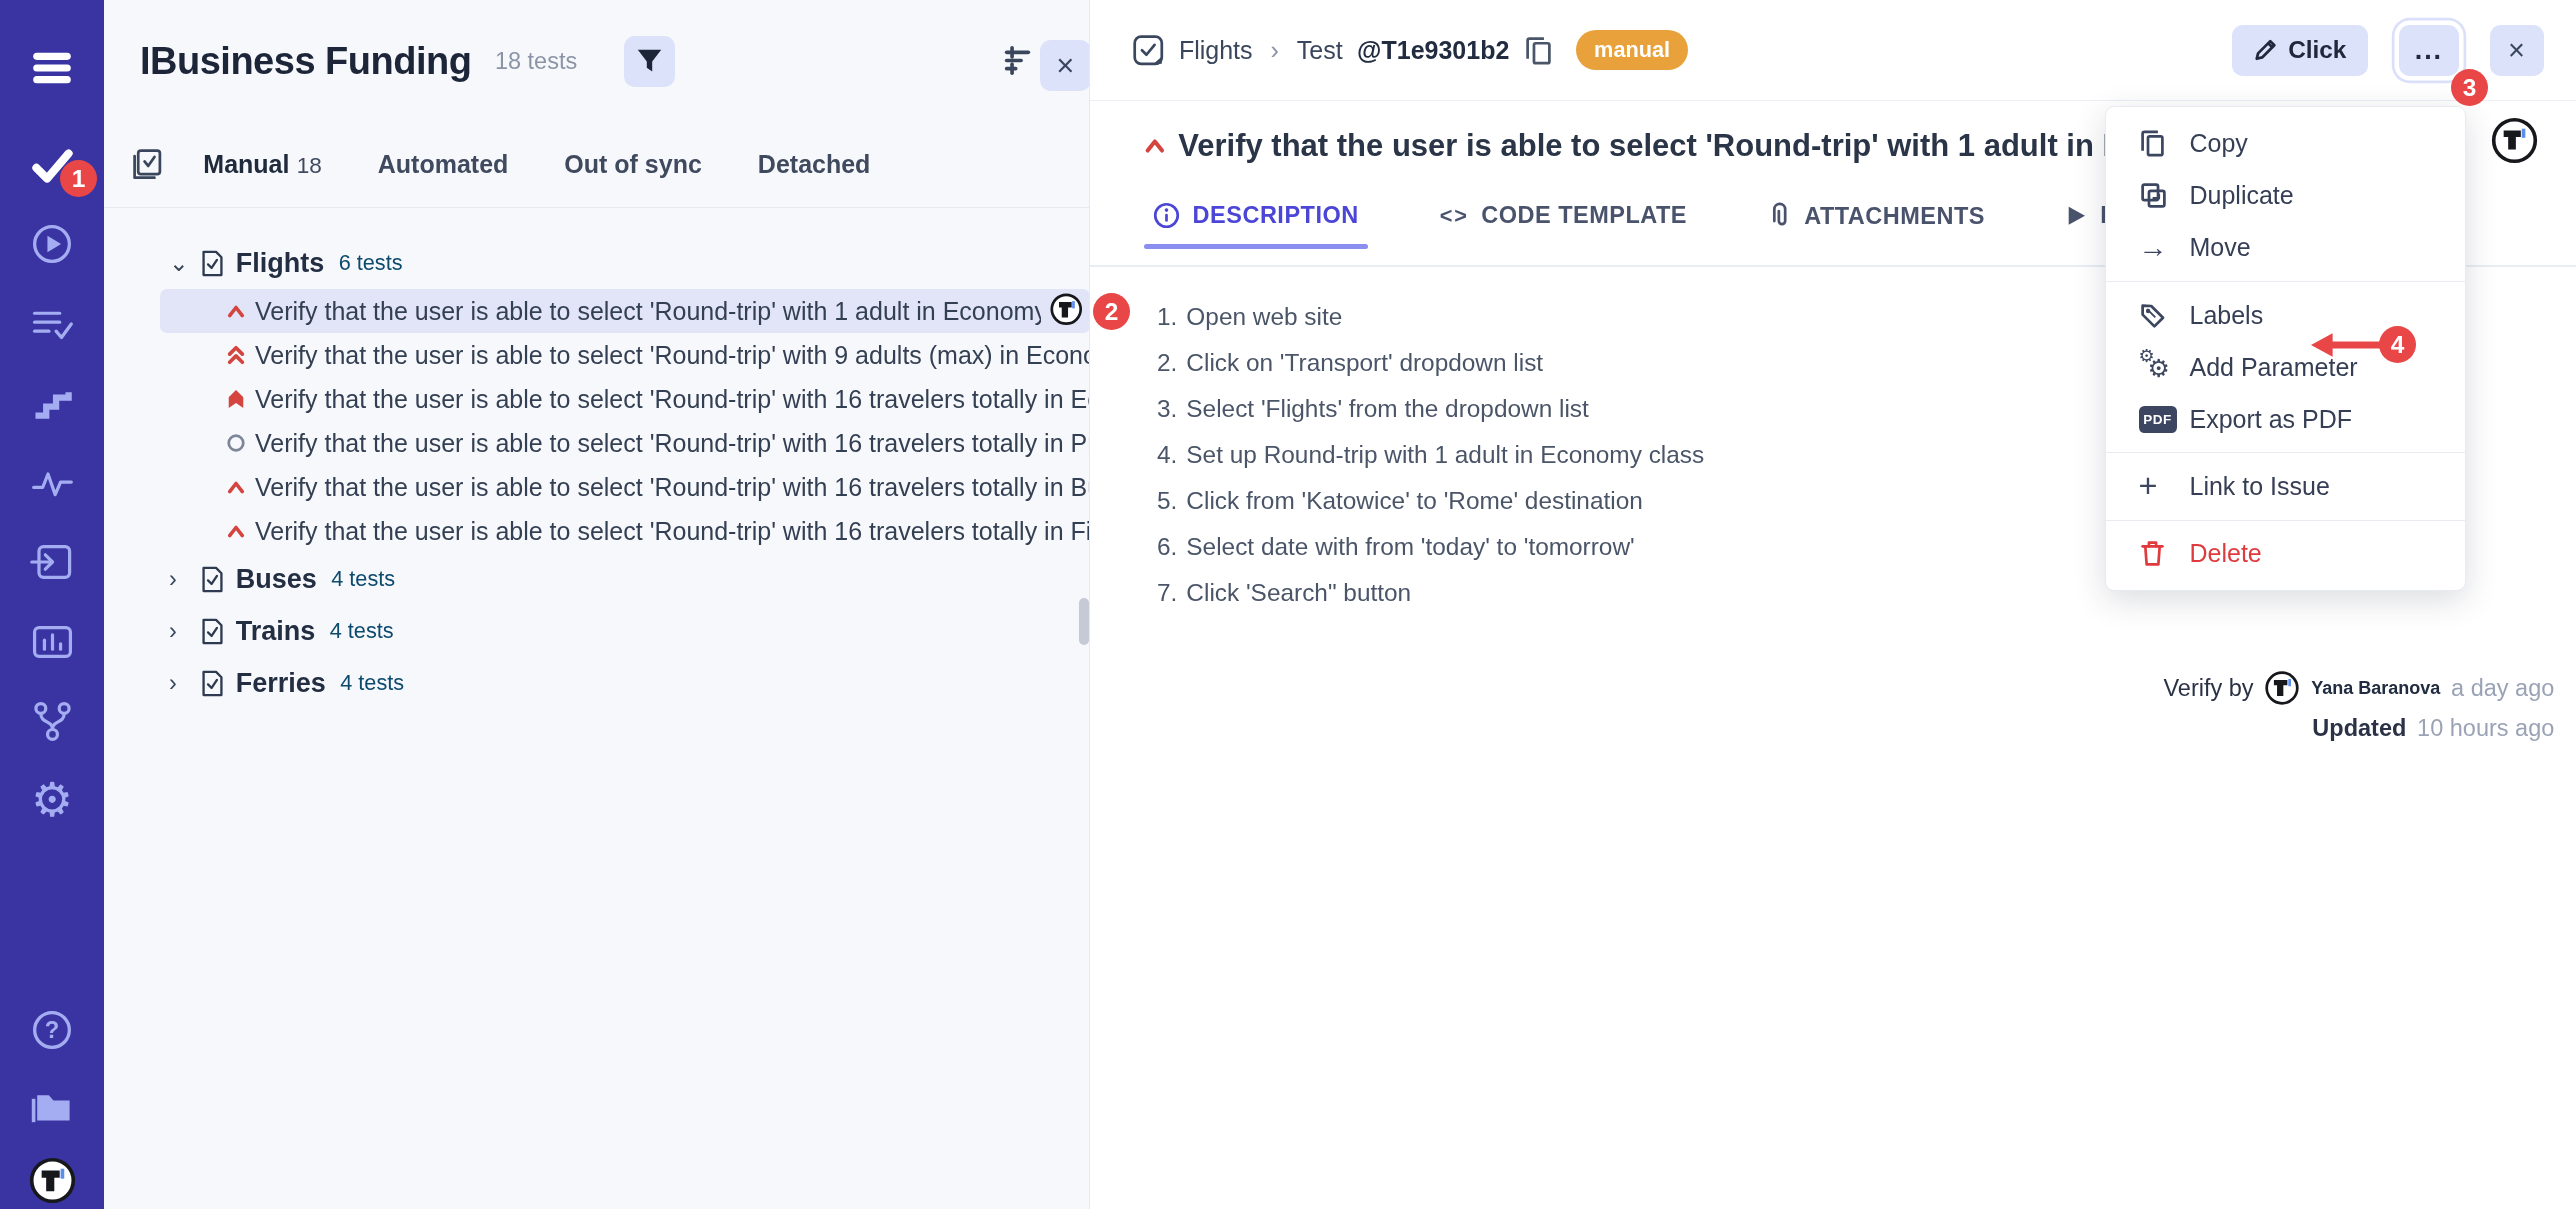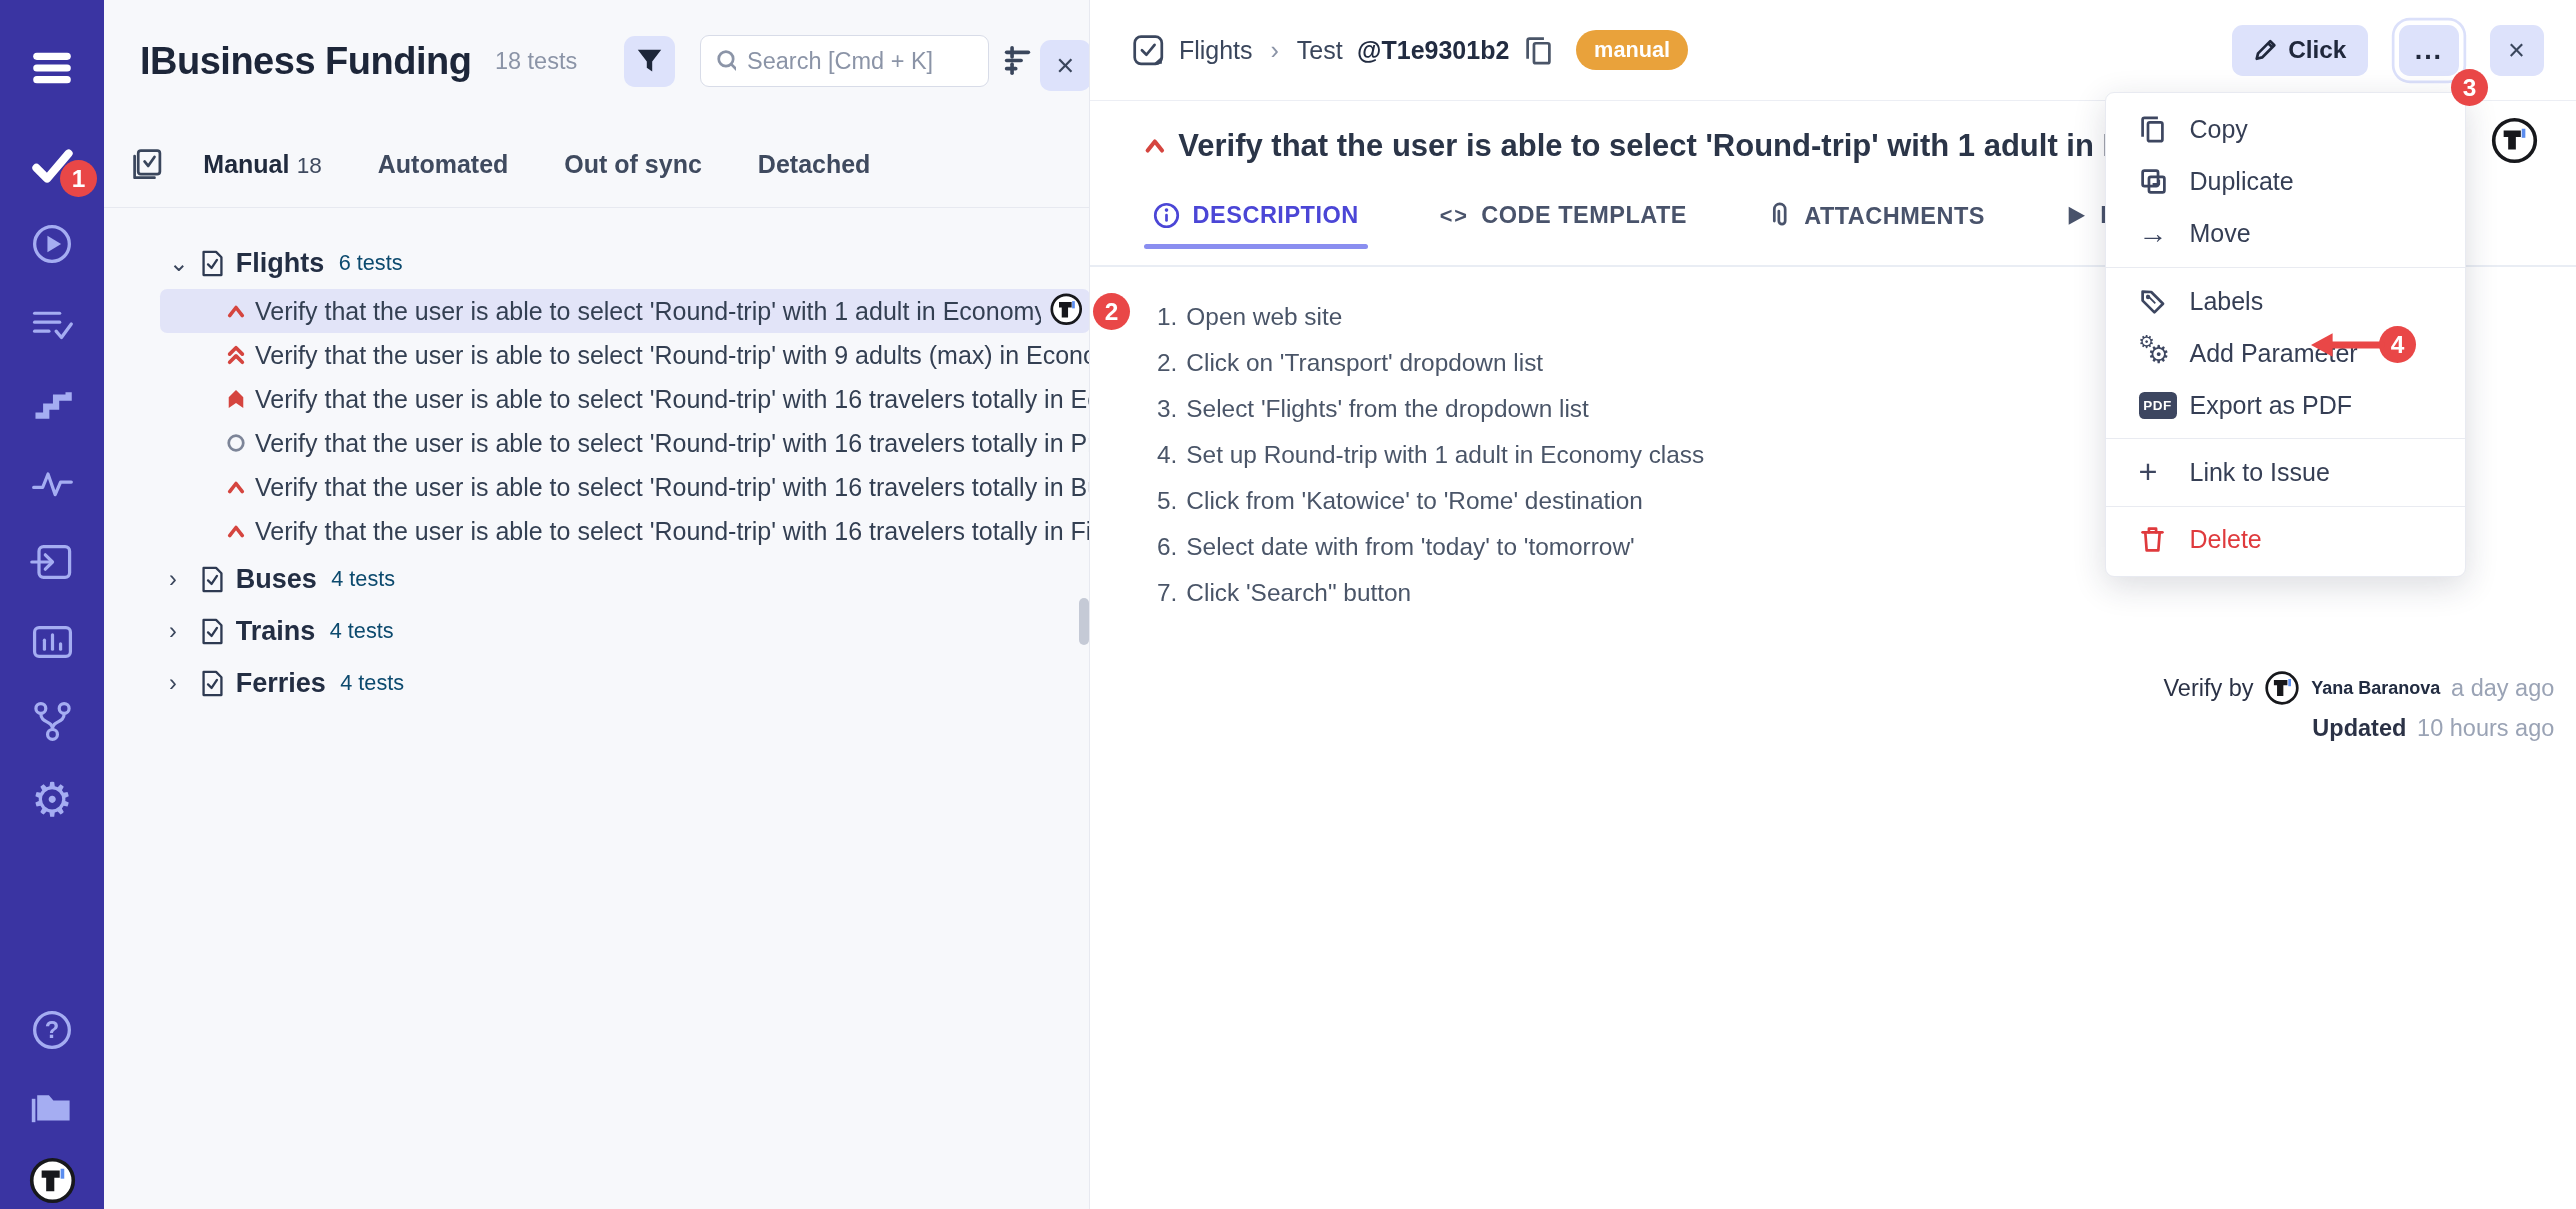--- a/index.html
+++ b/index.html
@@ -76,21 +76,21 @@
 
   .rp-footer { position:absolute; right:21.7px; top:668px; text-align:right; }
   .foot-line { display:flex; align-items:center; justify-content:flex-end; gap:10.8px; height:40px; }
   .foot-label { font-size:23.5px; color:#2b3246; }
   .foot-author { font-size:18px; font-weight:bold; color:#222c41; }
   .foot-ago { font-size:23.5px; color:#9aa3b5; }
 
   .rp-avatar { position:absolute; left:1401px; top:117px; }
 
   
-  .ctx-menu { position:absolute; left:2105px; top:92px; width:361px; background:#fff; border:0.9px solid #e8eaf1; border-radius:9px; box-shadow:0 9px 32.5px rgba(30,35,60,.16); padding:10.8px 0; z-index:50; }
+  .ctx-menu { position:absolute; left:2105px; top:106px; width:361px; background:#fff; border:0.9px solid #e8eaf1; border-radius:9px; box-shadow:0 9px 32.5px rgba(30,35,60,.16); padding:10.8px 0; z-index:50; }
   .ctx-item { display:flex; align-items:center; height:52px; padding-left:32.5px; cursor:pointer; }
   .ctx-icon { width:51px; display:flex; align-items:center; color:#3d4660; }
   .ctx-label { font-size:25px; color:#353e54; white-space:nowrap; }
   .ctx-item.danger .ctx-label { color:#df3a3d; }
   .ctx-divider { height:0.9px; background:#e9ebf1; margin:7.2px 0; }
   .glyph-icon { font-size:29px; color:#3d4660; line-height:1; }
   .pdf-chip { width:38px; height:27px; background:#3d4660; border-radius:5.4px; color:#fff; font-size:13.5px; font-weight:bold; display:flex; align-items:center; justify-content:center; letter-spacing:0.5px; }
   .gears { position:relative; width:32.5px; height:32.5px; font-family:"DejaVu Sans",sans-serif; color:#3d4660; }
   .gears .g1 { position:absolute; left:0; top:-5.4px; font-size:18px; }
   .gears .g2 { position:absolute; left:9px; top:3.6px; font-size:25px; }
@@ -196,27 +196,20 @@
 
   <section class="left-panel">
     <div class="lp-header">
       <h1 class="lp-title">IBusiness Funding</h1>
       <span class="lp-count">18 tests</span>
       <div class="filter-btn">
         <svg width="27" height="27" viewBox="0 0 30 30">
             <path d="M2 2 h26 l-10 13 v11 l-6 -4 v-7 z" fill="#1d2639"></path>
           </svg>
       </div>
-      <div class="search-box">
-        <svg width="23.5" height="23.5" viewBox="0 0 22.8125 26">
-            <circle cx="11" cy="11" r="8" stroke="#8b94a7" stroke-width="3" fill="none"></circle>
-            <line x1="17" y1="17" x2="24" y2="24" stroke="#8b94a7" stroke-width="3" stroke-linecap="round"></line>
-          </svg>
-        <input type="text" placeholder="Search [Cmd + K]" style="">
-      </div>
       <div class="tune-wrap">
         <svg width="29" height="31" stroke="#3a465c" stroke-width="4" stroke-linecap="round" viewBox="0 0 32 34">
             <line x1="4" y1="8" x2="28" y2="8"></line>
             <line x1="4" y1="17" x2="20" y2="17"></line>
             <line x1="4" y1="26" x2="14" y2="26"></line>
             <line x1="10" y1="3" x2="10" y2="13"></line>
             <line x1="10" y1="21" x2="10" y2="31"></line>
           </svg>
       </div>
       <div class="close-left">

